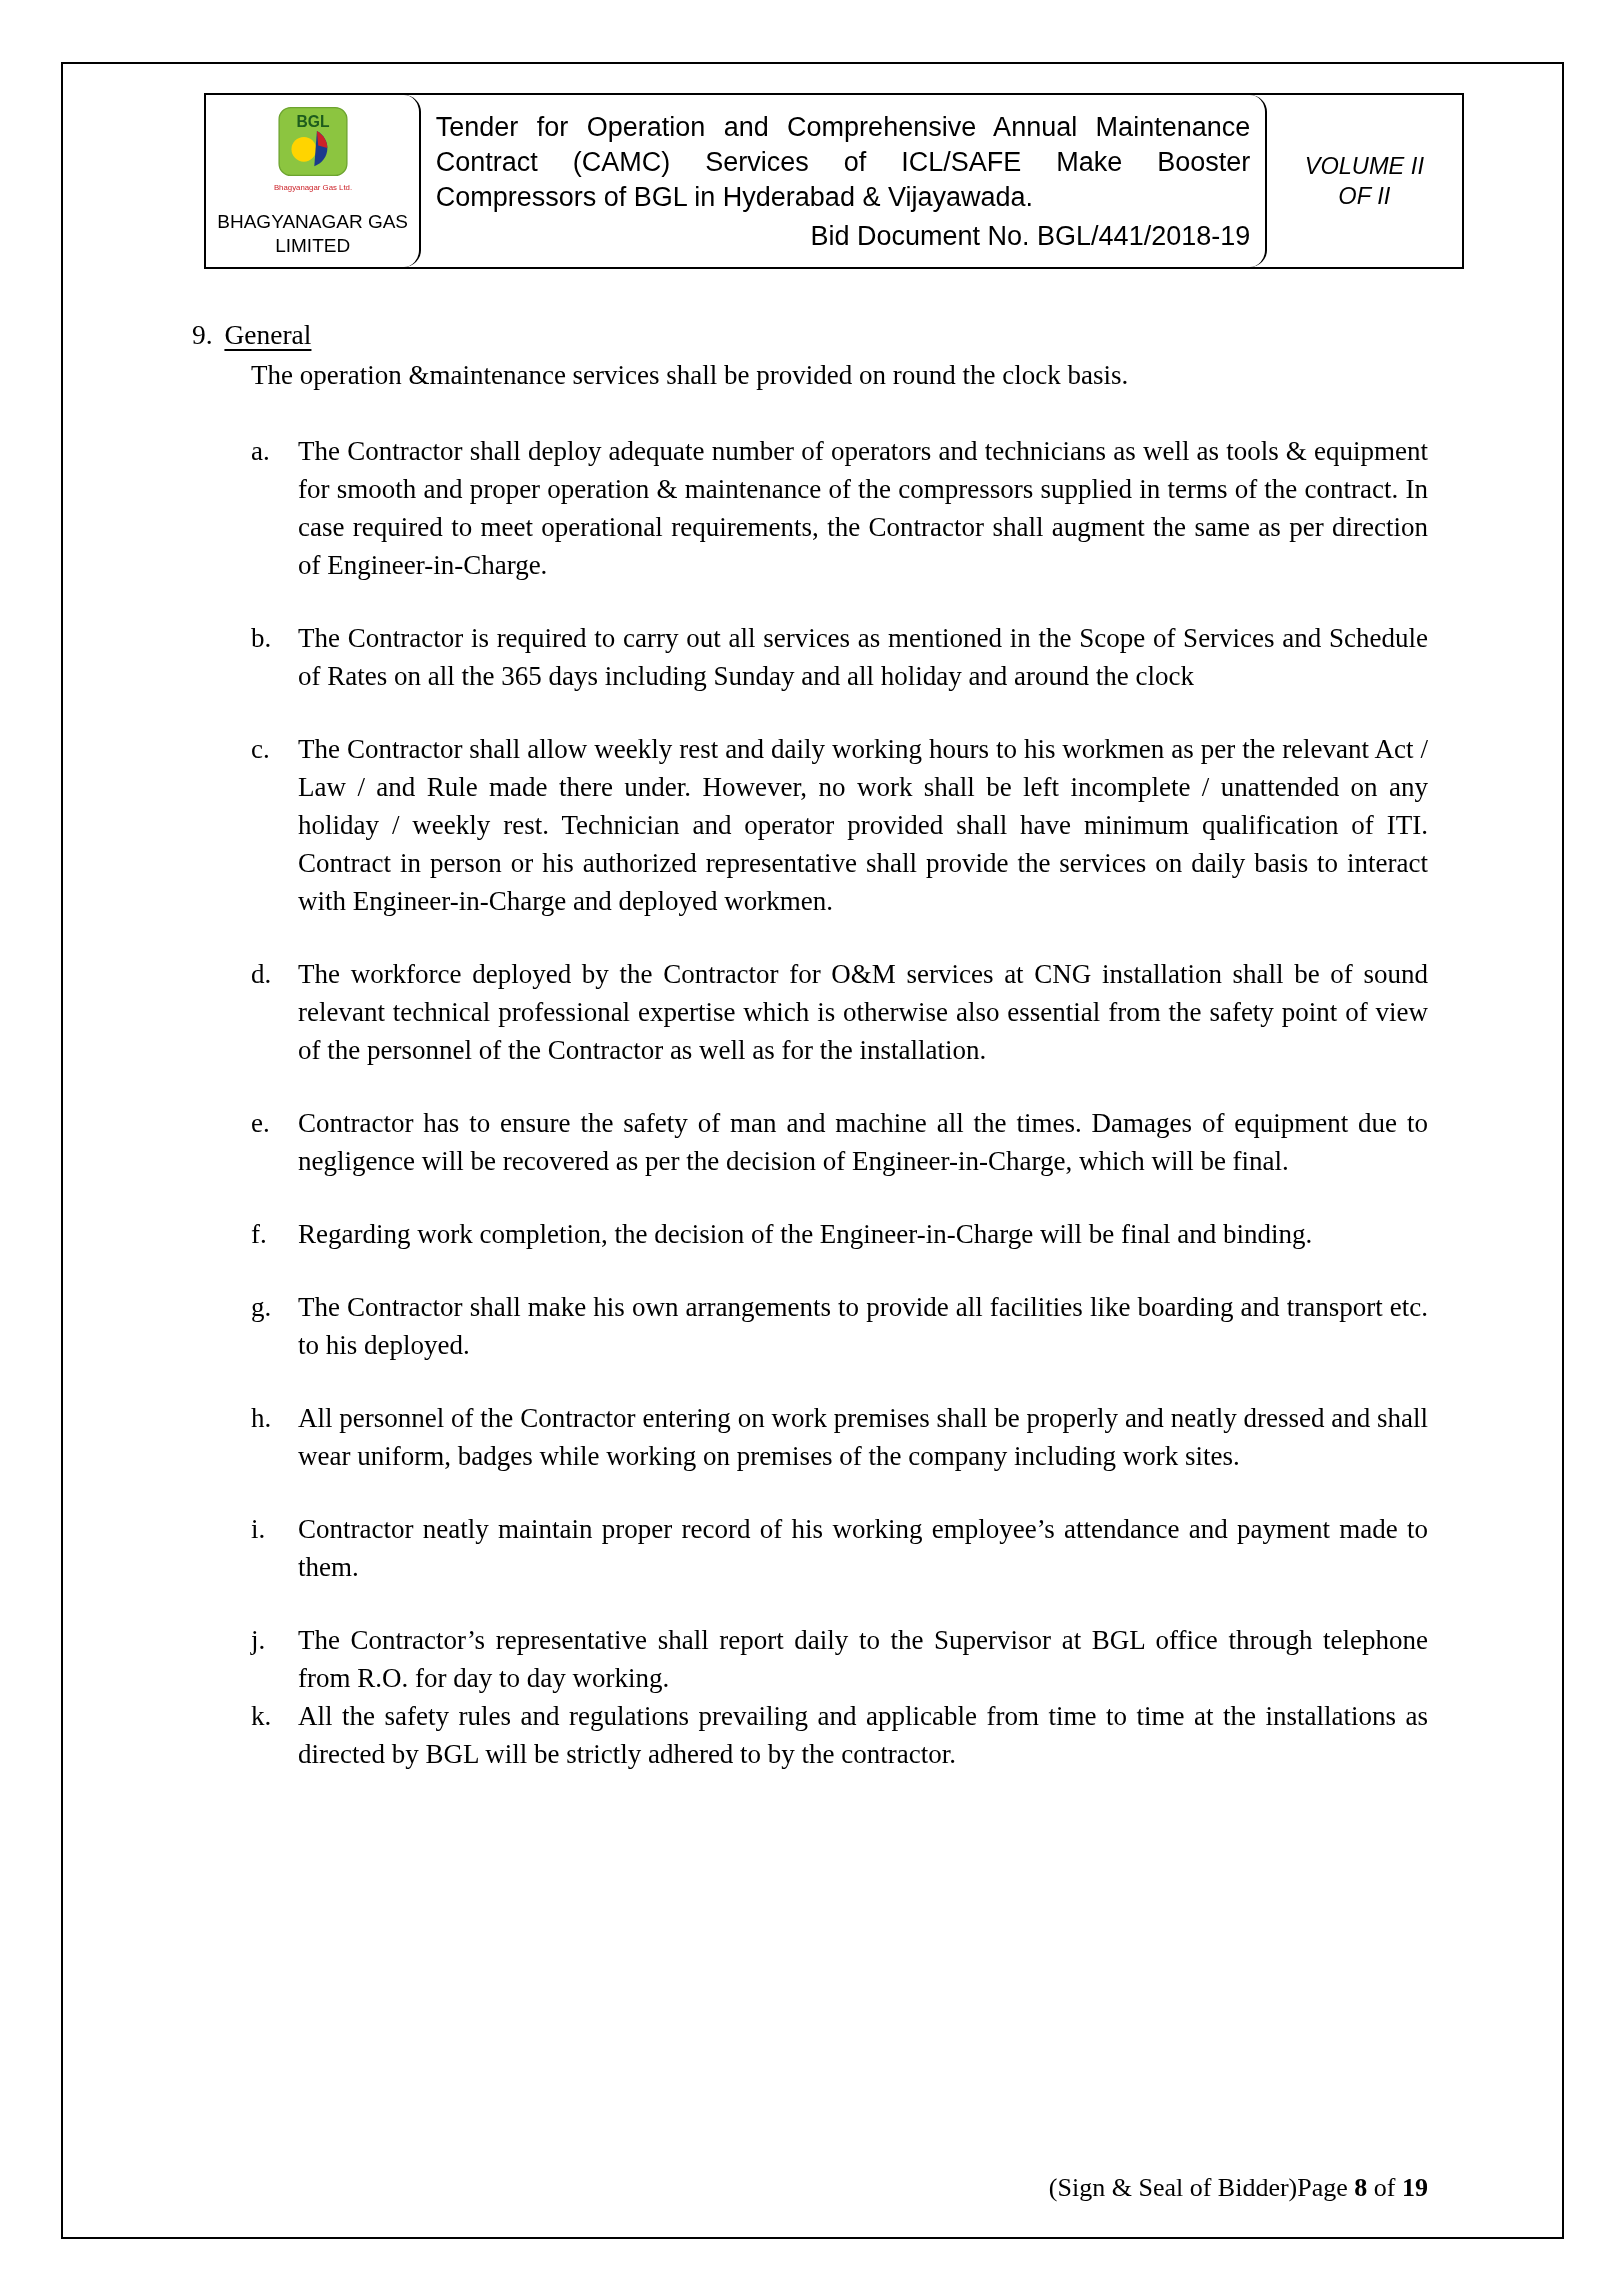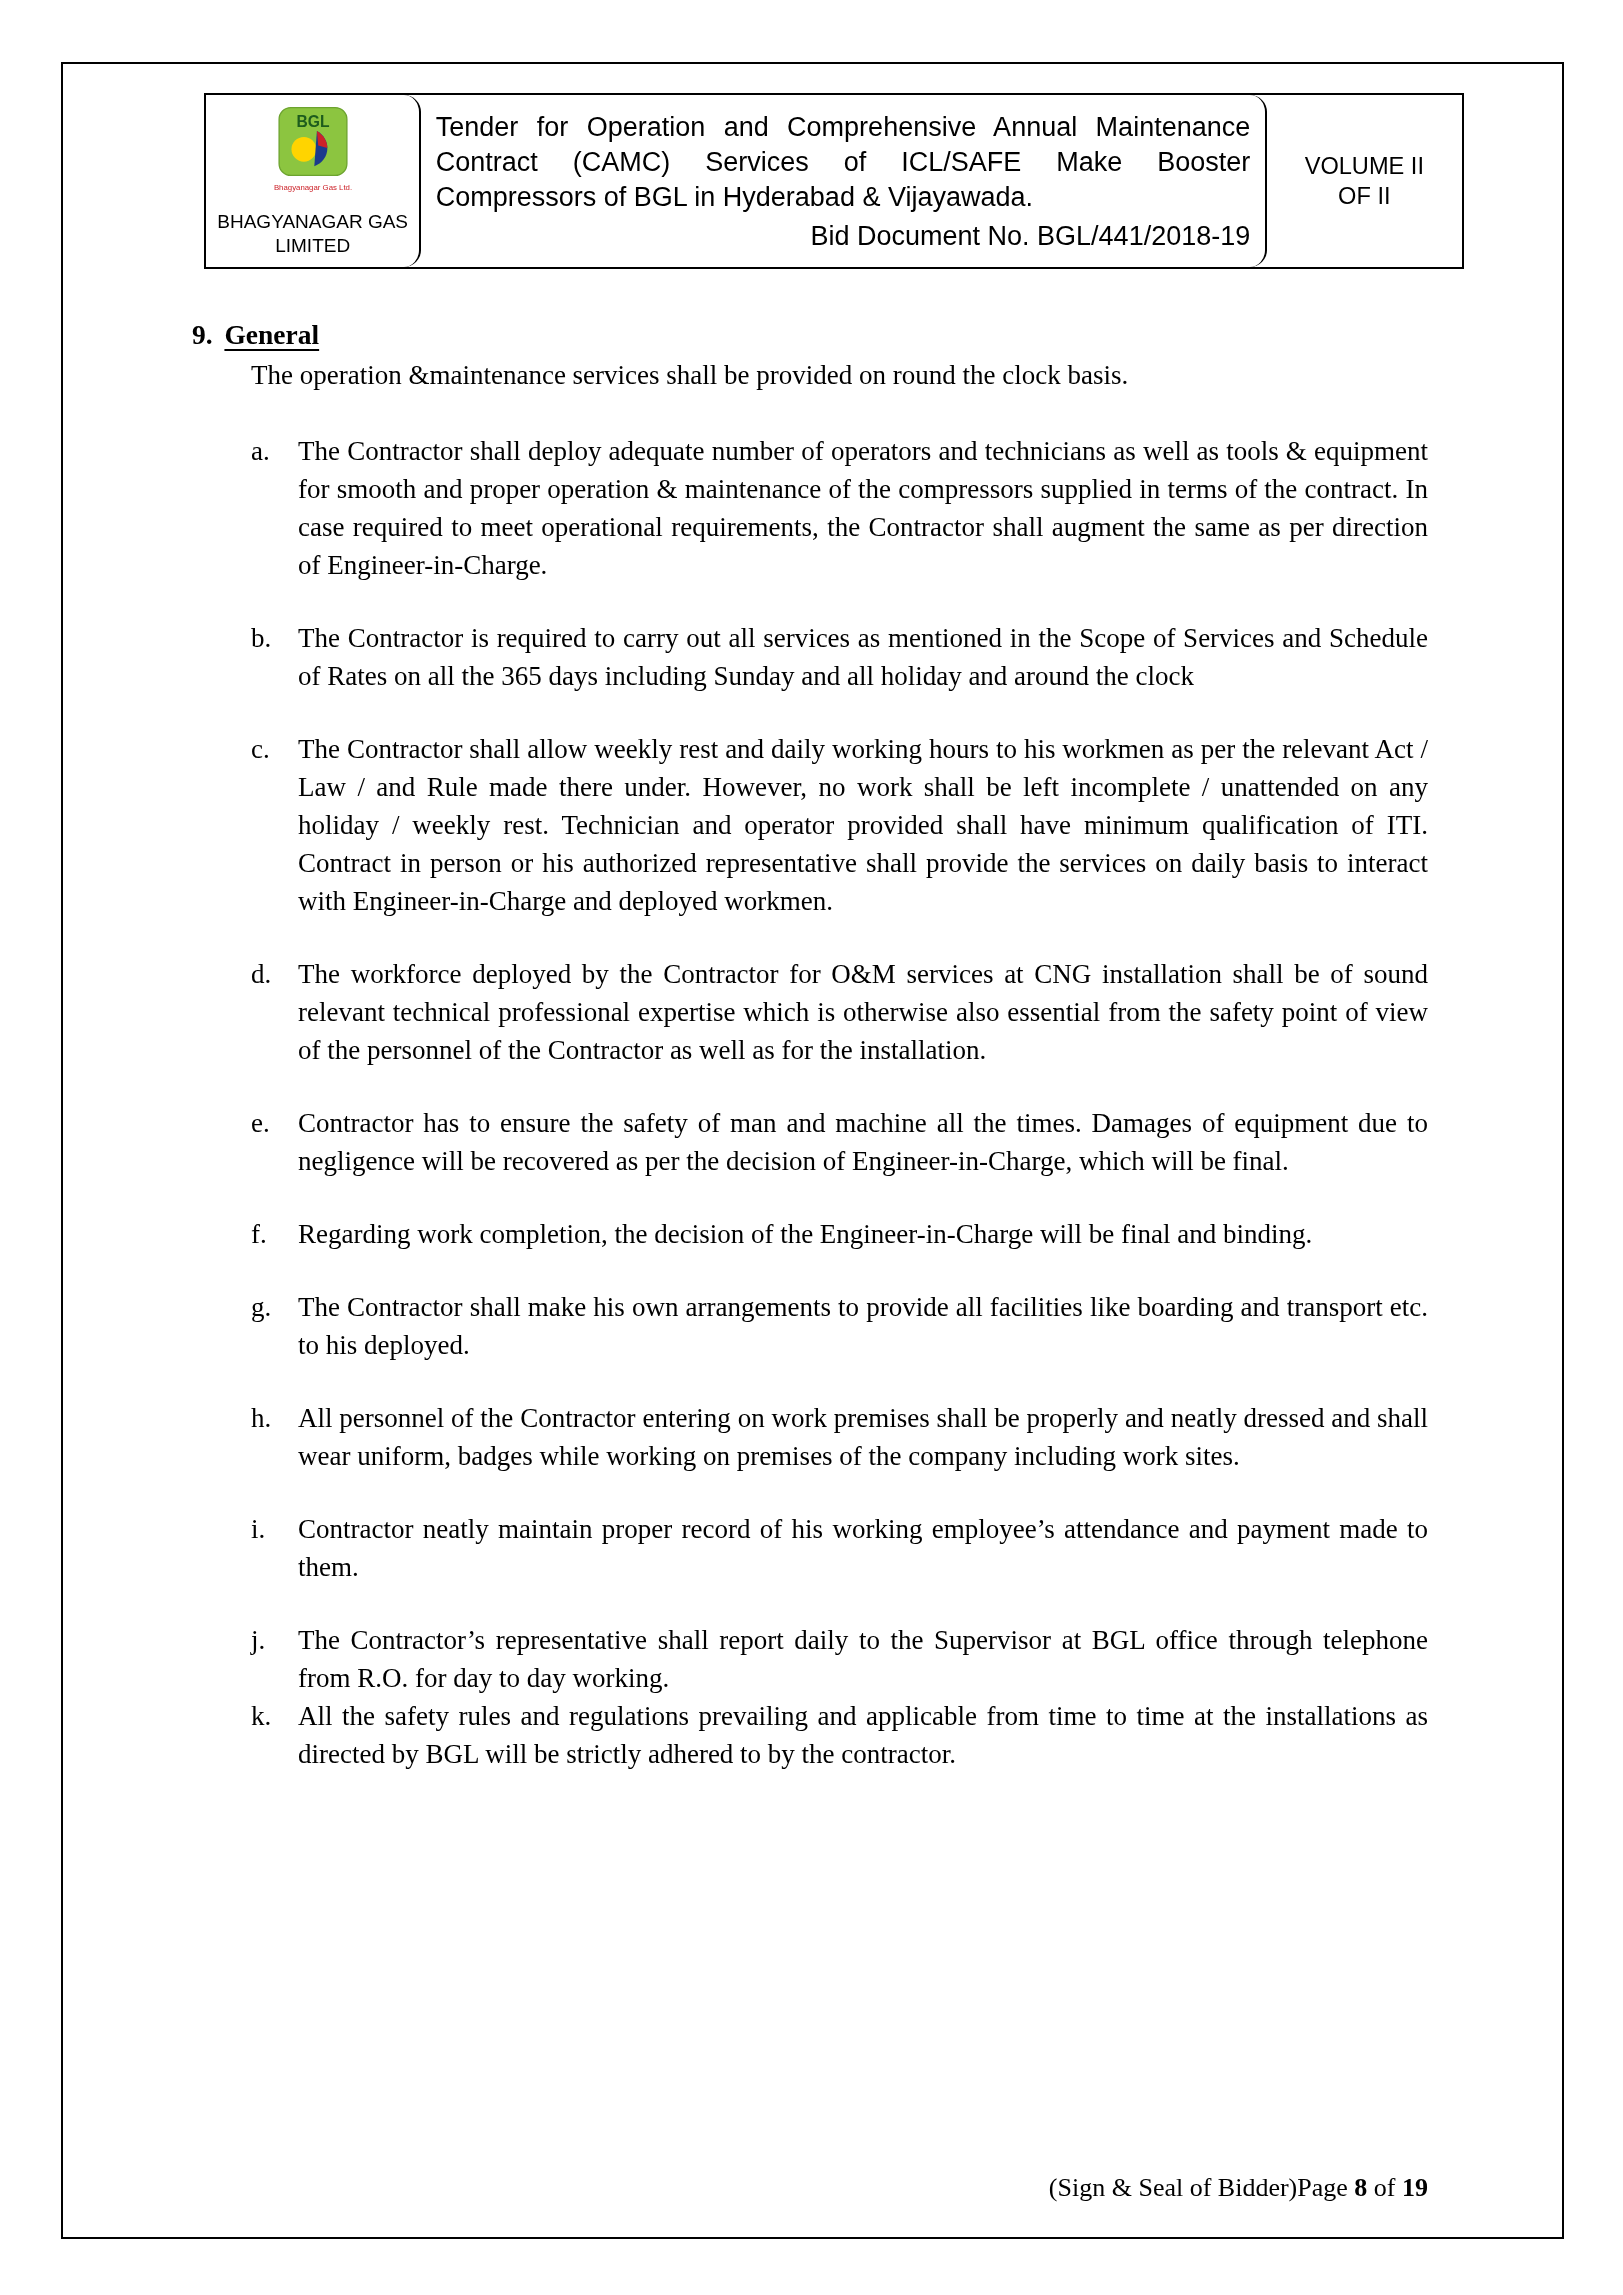--- a/index.html
+++ b/index.html
@@ -67,29 +67,30 @@
   }
   .volume-cell {
     width: 196px;
     display: flex;
     align-items: center;
     justify-content: center;
     text-align: center;
     font-size: 23.6px;
     line-height: 30px;
     padding: 5.2px;
+    font-style: italic;
   }
   
   .content {
     margin: 47px 134px 0 129px;
     font-size: 27px;
     line-height: 38px;
   }
   .section-heading {
-    font-weight: bold;
+    font-weight: normal;
     font-size: 27.5px;
   }
   .section-heading .sec-num { margin-right: 11.8px; }
   .section-heading .sec-title { text-decoration: underline; text-underline-offset: 4.6px; }
   .intro {
     margin: 2.6px 0 0 59px;
   }
   .items { margin-top: 38px; }
   .item {
     display: flex;

